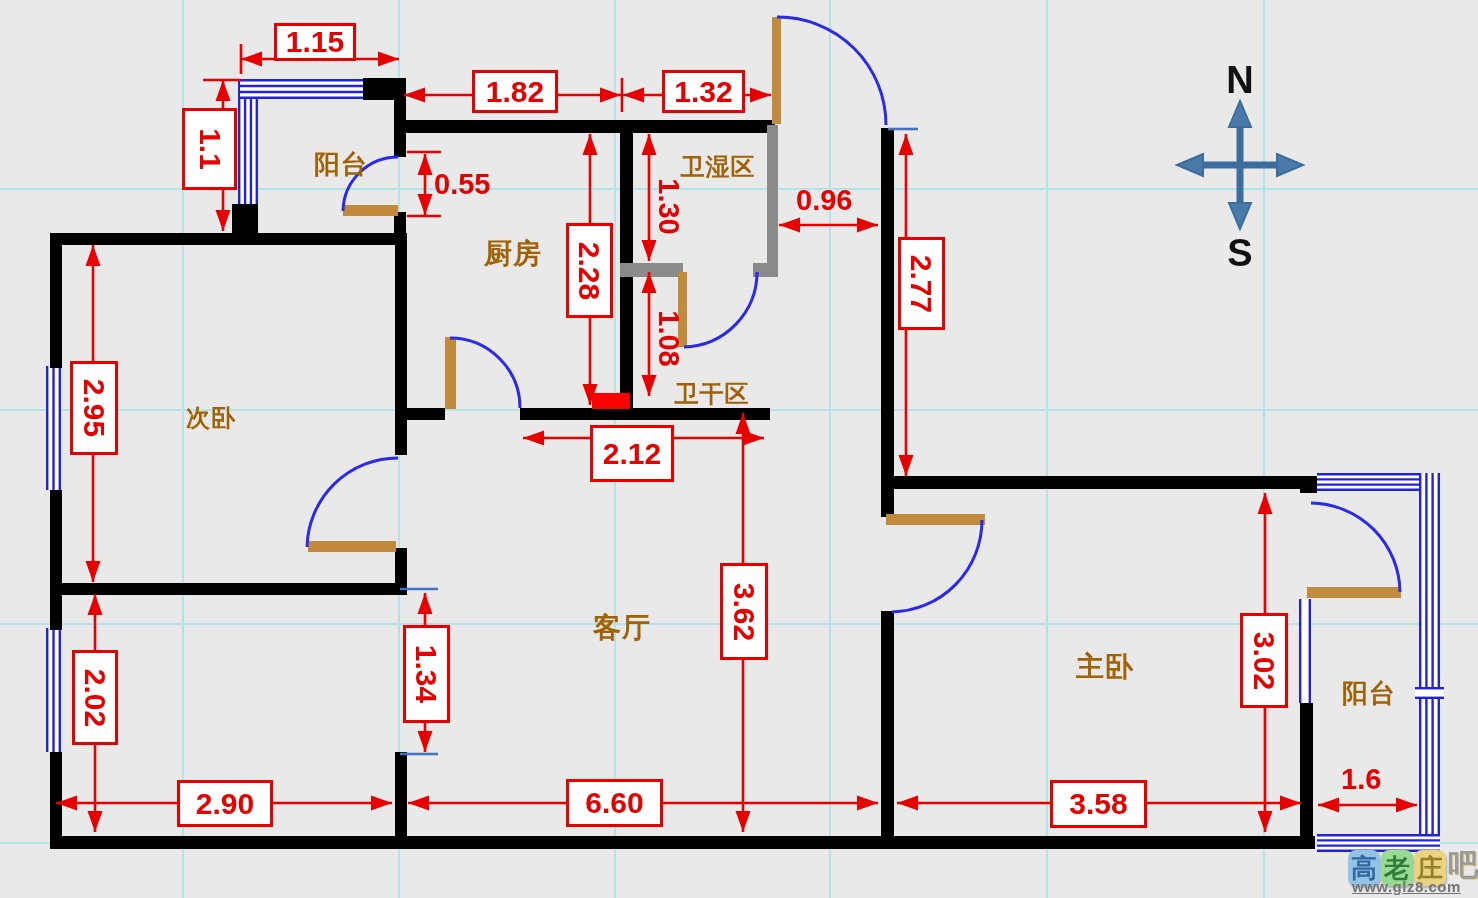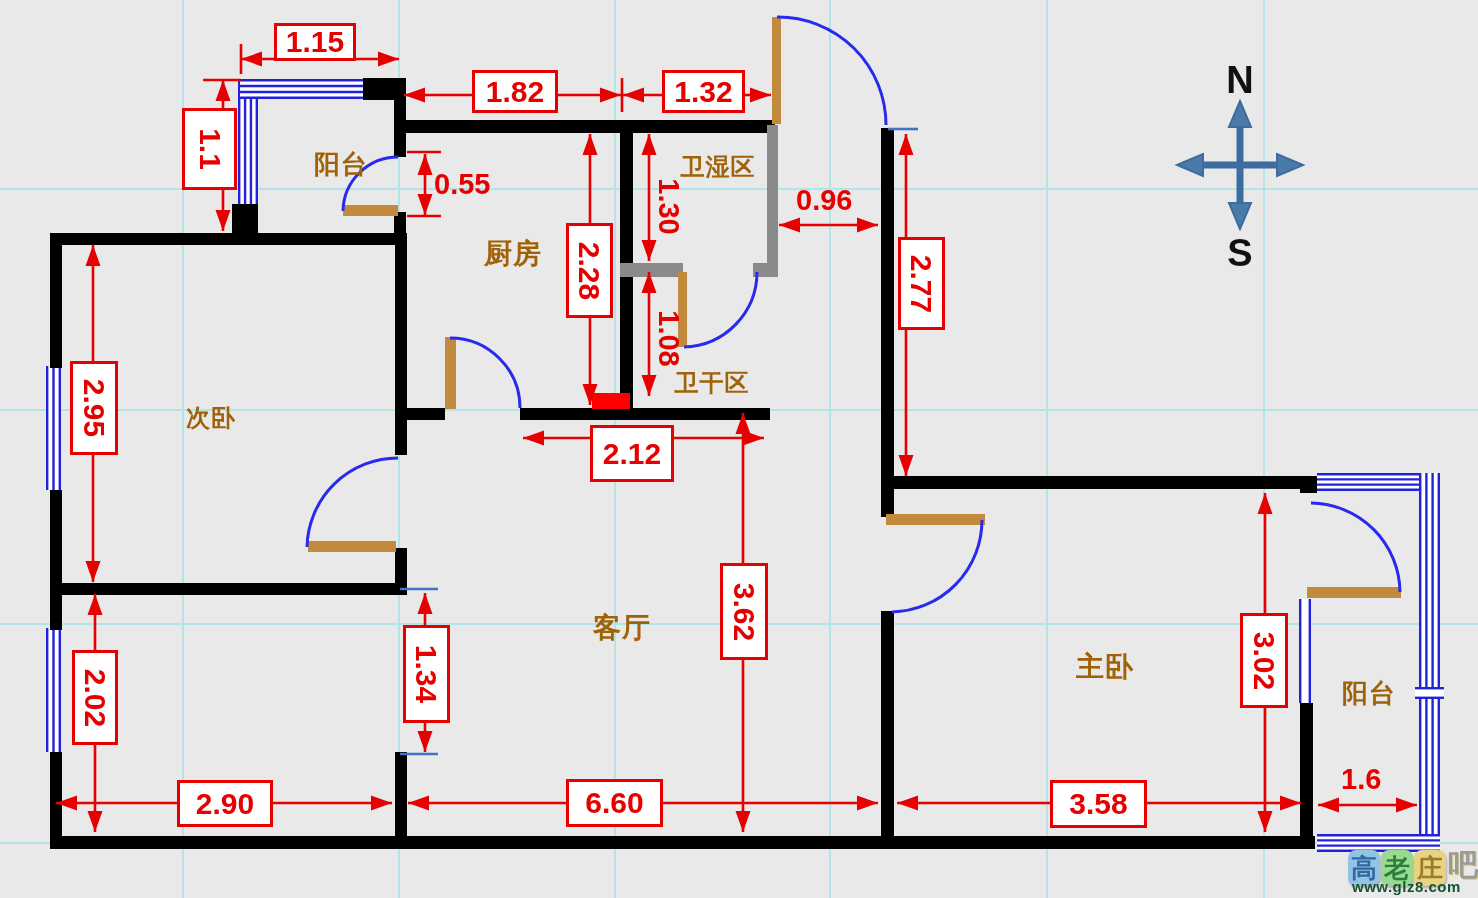--- a/index.html
+++ b/index.html
@@ -16,21 +16,21 @@
   .dim-box.rot span{transform:rotate(90deg);}
   .dim-text{position:absolute;color:#e70000;font-weight:bold;font-size:29px;white-space:nowrap;}
   .dim-text.rot{transform:rotate(90deg);transform-origin:center;}
   .compass-letter{position:absolute;transform:translate(-50%,-50%);font-weight:bold;
                   font-size:38px;color:#111;}
   .wm{position:absolute;display:flex;align-items:flex-end;}
   .wm-box{width:32px;height:36px;border-radius:8px;display:flex;align-items:center;justify-content:center;
           font-weight:bold;font-size:26px;margin-right:1px;box-shadow:1px 2px 2px rgba(0,0,0,.25);
           font-family:"Liberation Sans",sans-serif;}
   .wm-tail{font-size:30px;font-weight:bold;color:#9a9a9a;text-shadow:1px 1px 0 #d8c87a;margin-left:1px;}
-  .wm-url{position:absolute;color:#14532d;font-weight:bold;font-size:15px;letter-spacing:.5px;}
+  .wm-url{position:absolute;color:#737373;font-weight:bold;font-size:15px;letter-spacing:.5px;text-decoration:underline;}
 </style>
 </head>
 <body>
 
 <div id="stage">
   <svg id="plan-svg" width="1478" height="898">
       <line x1="183" y1="0" x2="183" y2="898" stroke="#b3e5e8" stroke-width="2"></line>
       <line x1="399" y1="0" x2="399" y2="898" stroke="#b3e5e8" stroke-width="2"></line>
       <line x1="615" y1="0" x2="615" y2="898" stroke="#b3e5e8" stroke-width="2"></line>
       <line x1="830" y1="0" x2="830" y2="898" stroke="#b3e5e8" stroke-width="2"></line>
@@ -241,21 +241,21 @@
       <div class="dim-box" style="left: 566px; top: 779px; width: 97px; height: 48px;">
         <span>6.60</span>
       </div>
       <div class="dim-box" style="left: 1050px; top: 780px; width: 97px; height: 48px;">
         <span>3.58</span>
       </div>
       <div class="dim-text" style="left: 1341px; top: 763px;">1.6</div>
       <div class="room-label" style="left: 341px; top: 164px; font-size: 26px;">阳台</div>
       <div class="room-label" style="left: 513px; top: 254px; font-size: 28px;">厨房</div>
       <div class="room-label" style="left: 718px; top: 167px; font-size: 24px;">卫湿区</div>
-      <div class="room-label" style="left: 712px; top: 383px; font-size: 24px;">卫干区</div>
+      <div class="room-label" style="left: 712px; top: 394px; font-size: 24px;">卫干区</div>
       <div class="room-label" style="left: 211px; top: 418px; font-size: 24px;">次卧</div>
       <div class="room-label" style="left: 622px; top: 628px; font-size: 28px;">客厅</div>
       <div class="room-label" style="left: 1105px; top: 667px; font-size: 28px;">主卧</div>
       <div class="room-label" style="left: 1369px; top: 693px; font-size: 26px;">阳台</div>
       <div class="compass-letter" style="left: 1240px; top: 80px;">N</div>
       <div class="compass-letter" style="left: 1240px; top: 253px;">S</div>
       <div class="wm" style="left: 1348px; top: 845px;">
         <div class="wm-box" style="background: rgb(147, 196, 230); color: rgb(51, 103, 159);">
           <span>高</span>
         </div>

